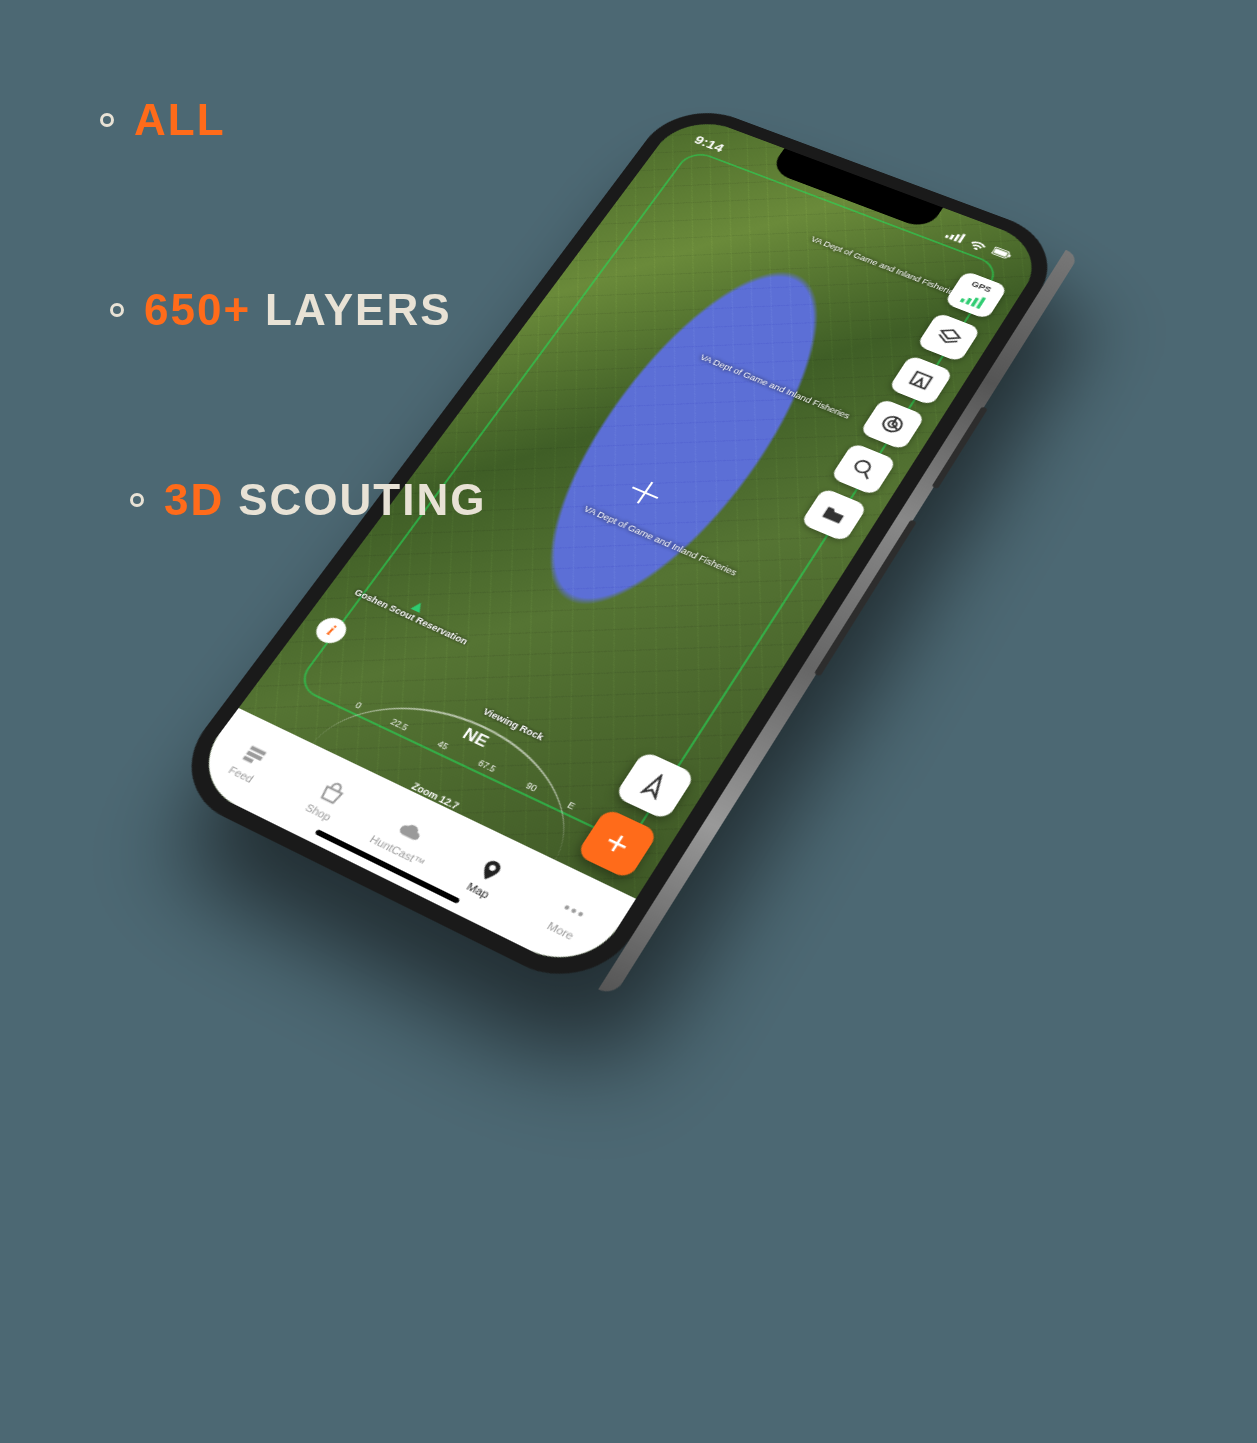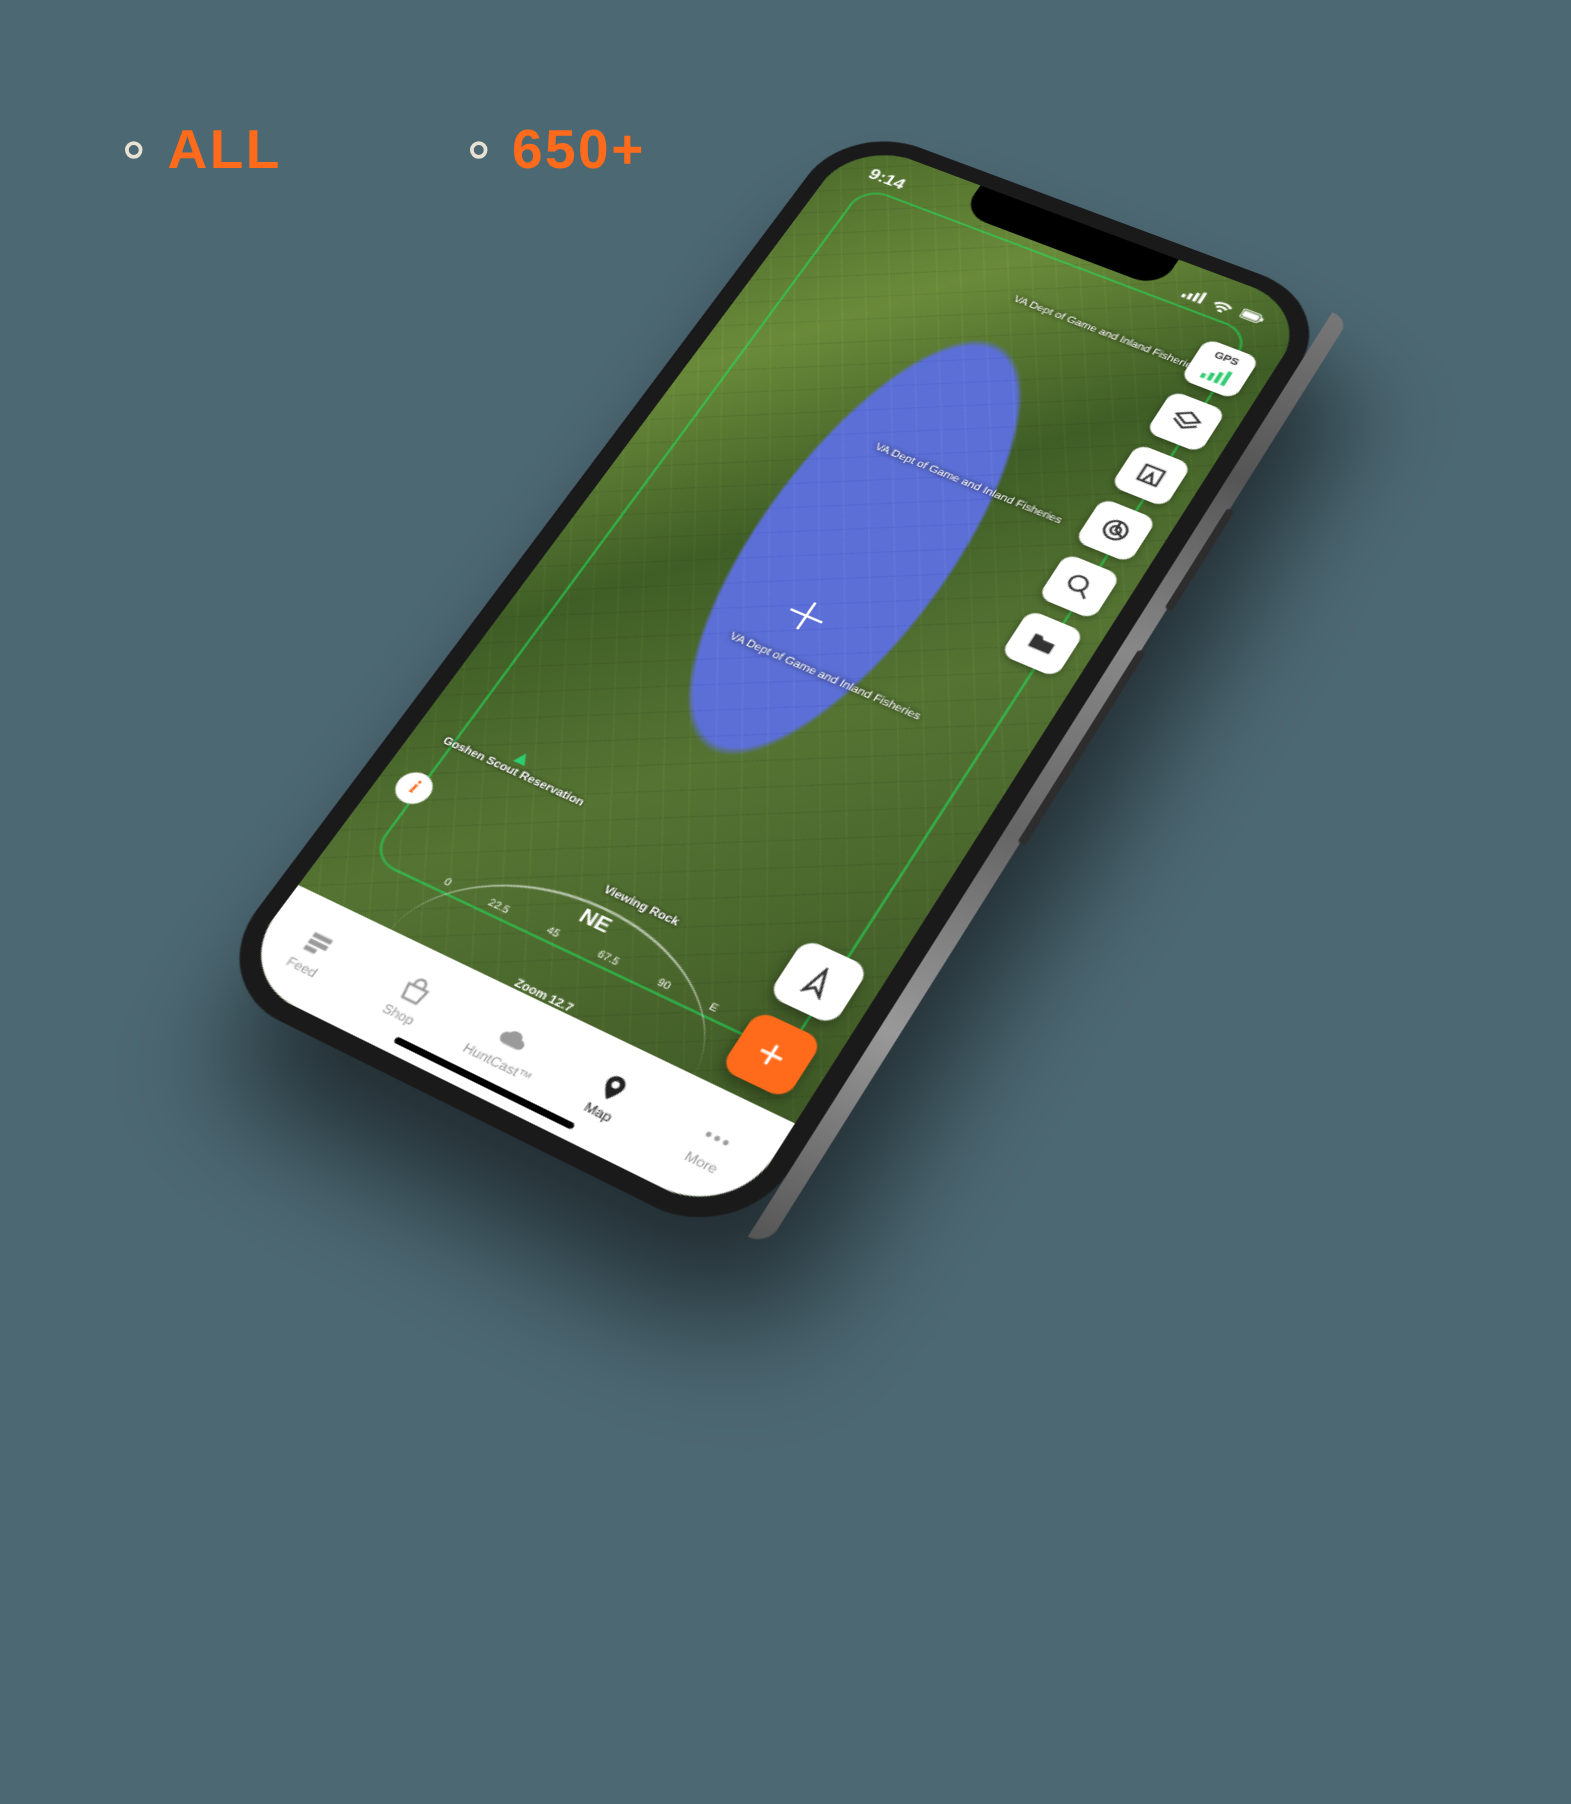--- a/index.html
+++ b/index.html
@@ -9,21 +9,21 @@
     font-family:Arial,Helvetica,sans-serif;
     overflow:hidden;
     position:relative;
   }
 
   
   .callouts{
     position:absolute;
     left:100px;
     top:95px;
-    display:flex;flex-direction:row;gap:140px;
+    display:flex;flex-direction:column;gap:140px;
     z-index:50;
   }
   .callout{
     display:flex;align-items:center;gap:14px;
     font-weight:900;
     font-family:Impact,'Arial Black',sans-serif;
     letter-spacing:2px;
     font-size:44px;
     color:#e8e2d5;
     text-transform:uppercase;
@@ -205,20 +205,26 @@
 <body>
 
 <div class="callouts">
   <div class="callout">
     <span class="dot"></span>
     <span class="accent">ALL</span>
   </div>
   <div class="callout" style="margin-left:10px">
     <span class="dot"></span>
     <span class="accent">650+</span>
+    <span>LAYERS</span>
+  </div>
+  <div class="callout" style="margin-left:30px">
+    <span class="dot"></span>
+    <span class="accent">3D</span>
+    <span>SCOUTING</span>
   </div>
 </div>
 
 <div class="scene">
   <div class="phone">
     <div class="phone-side">
       <div class="btn b1"></div>
       <div class="btn b2"></div>
     </div>
     <div class="phone-frame">

